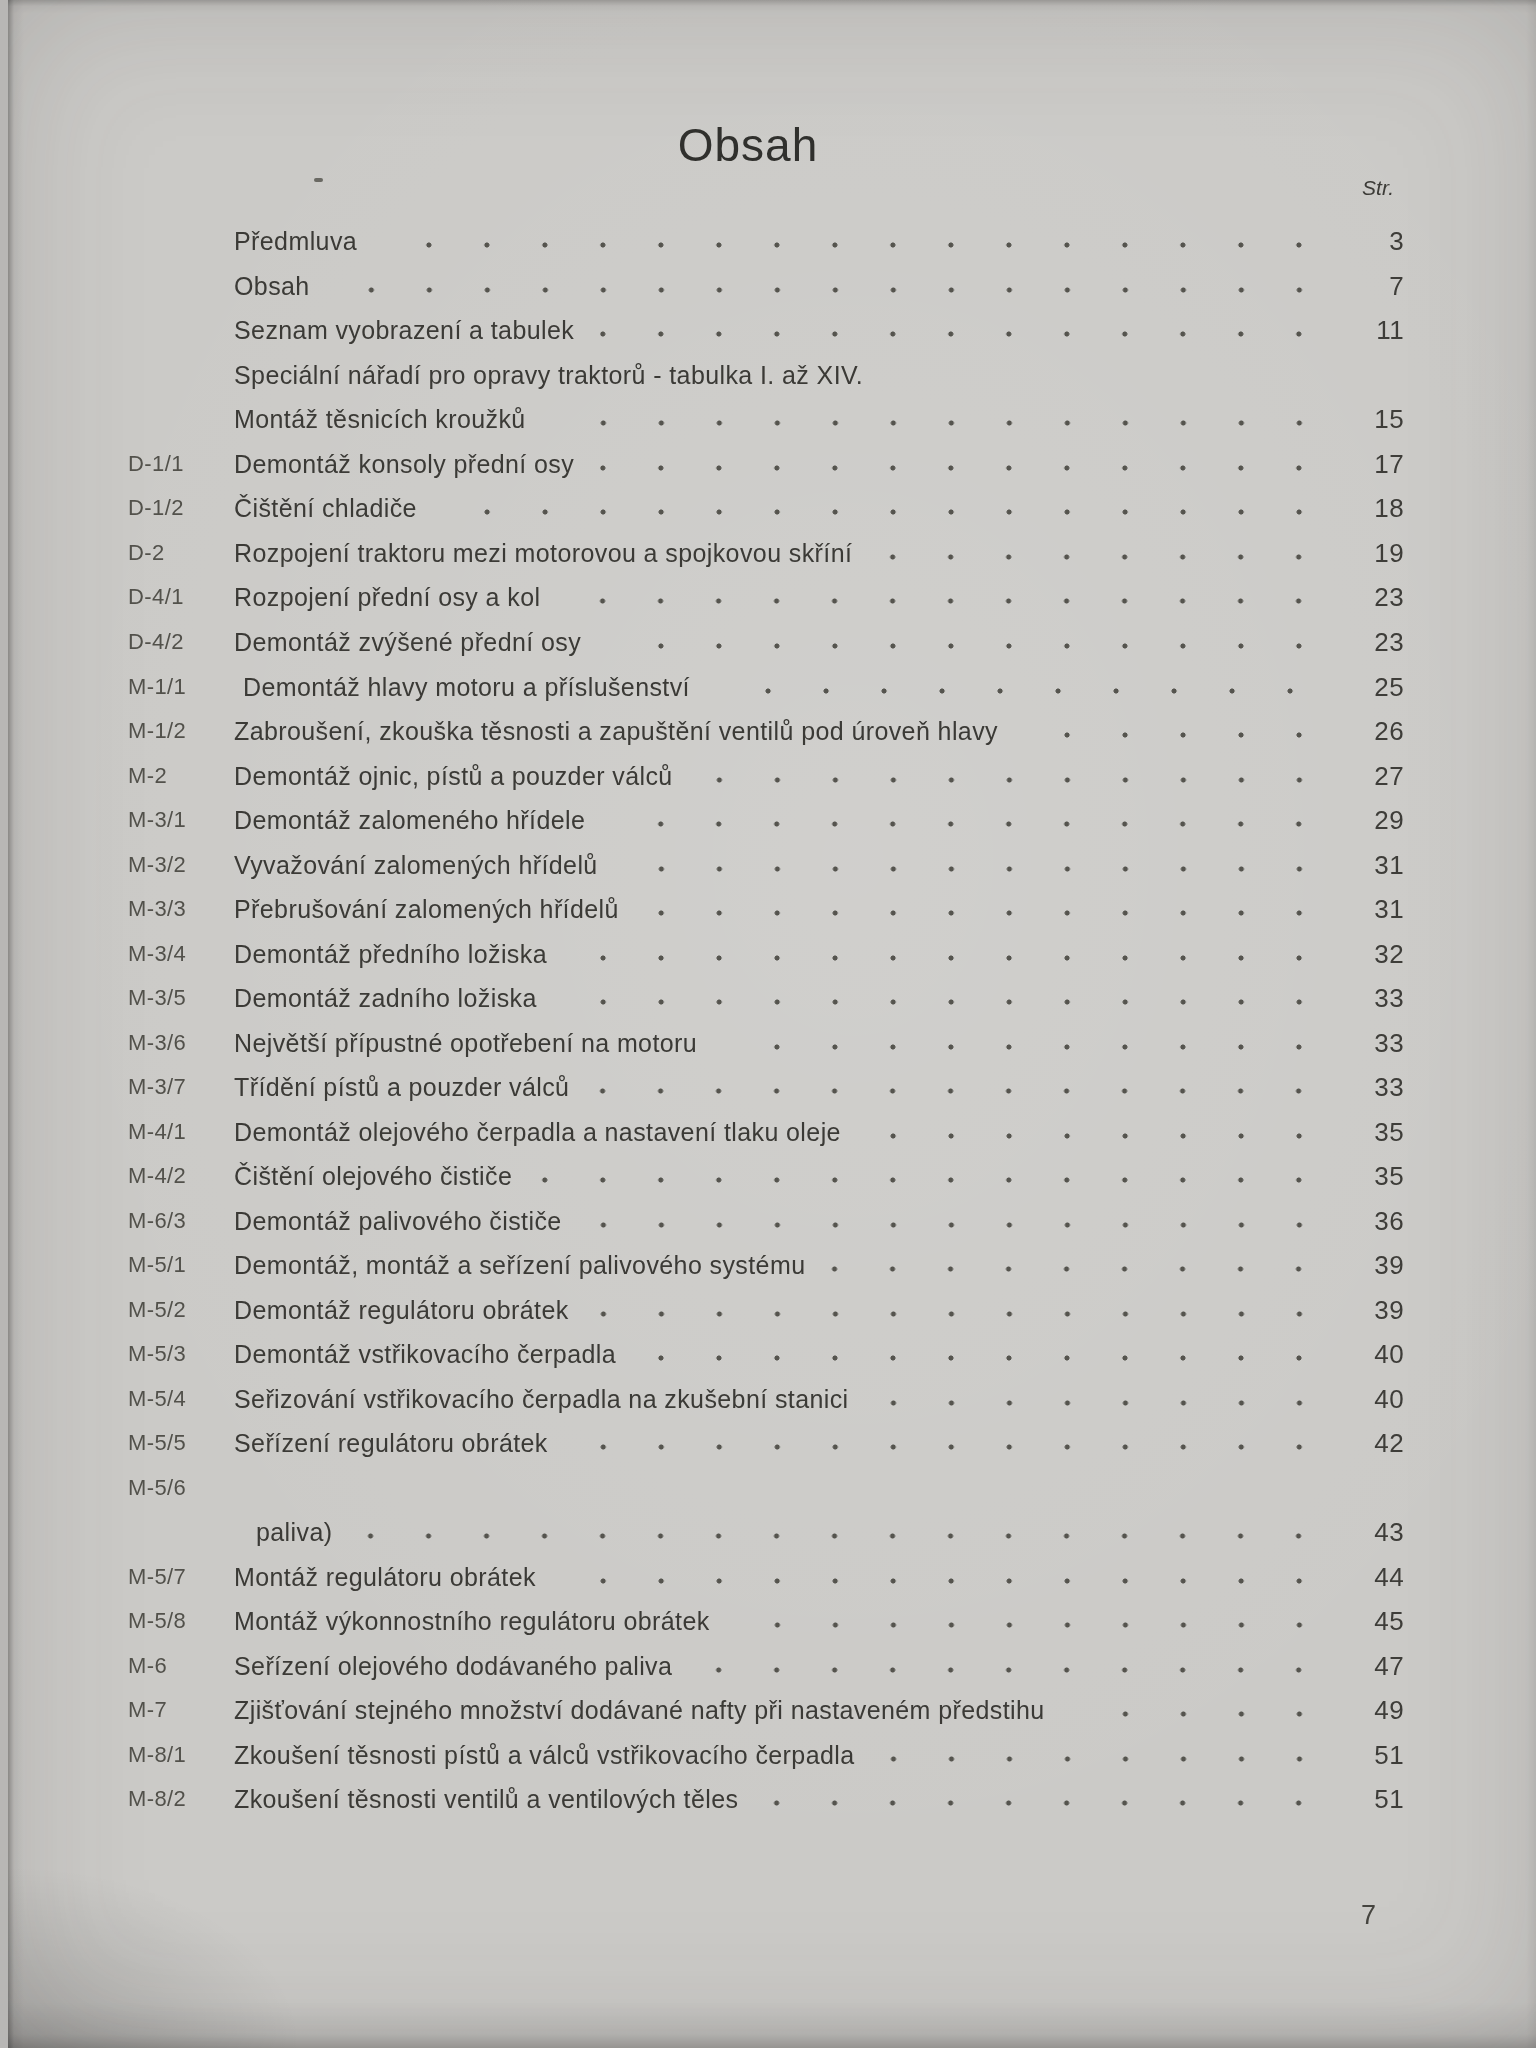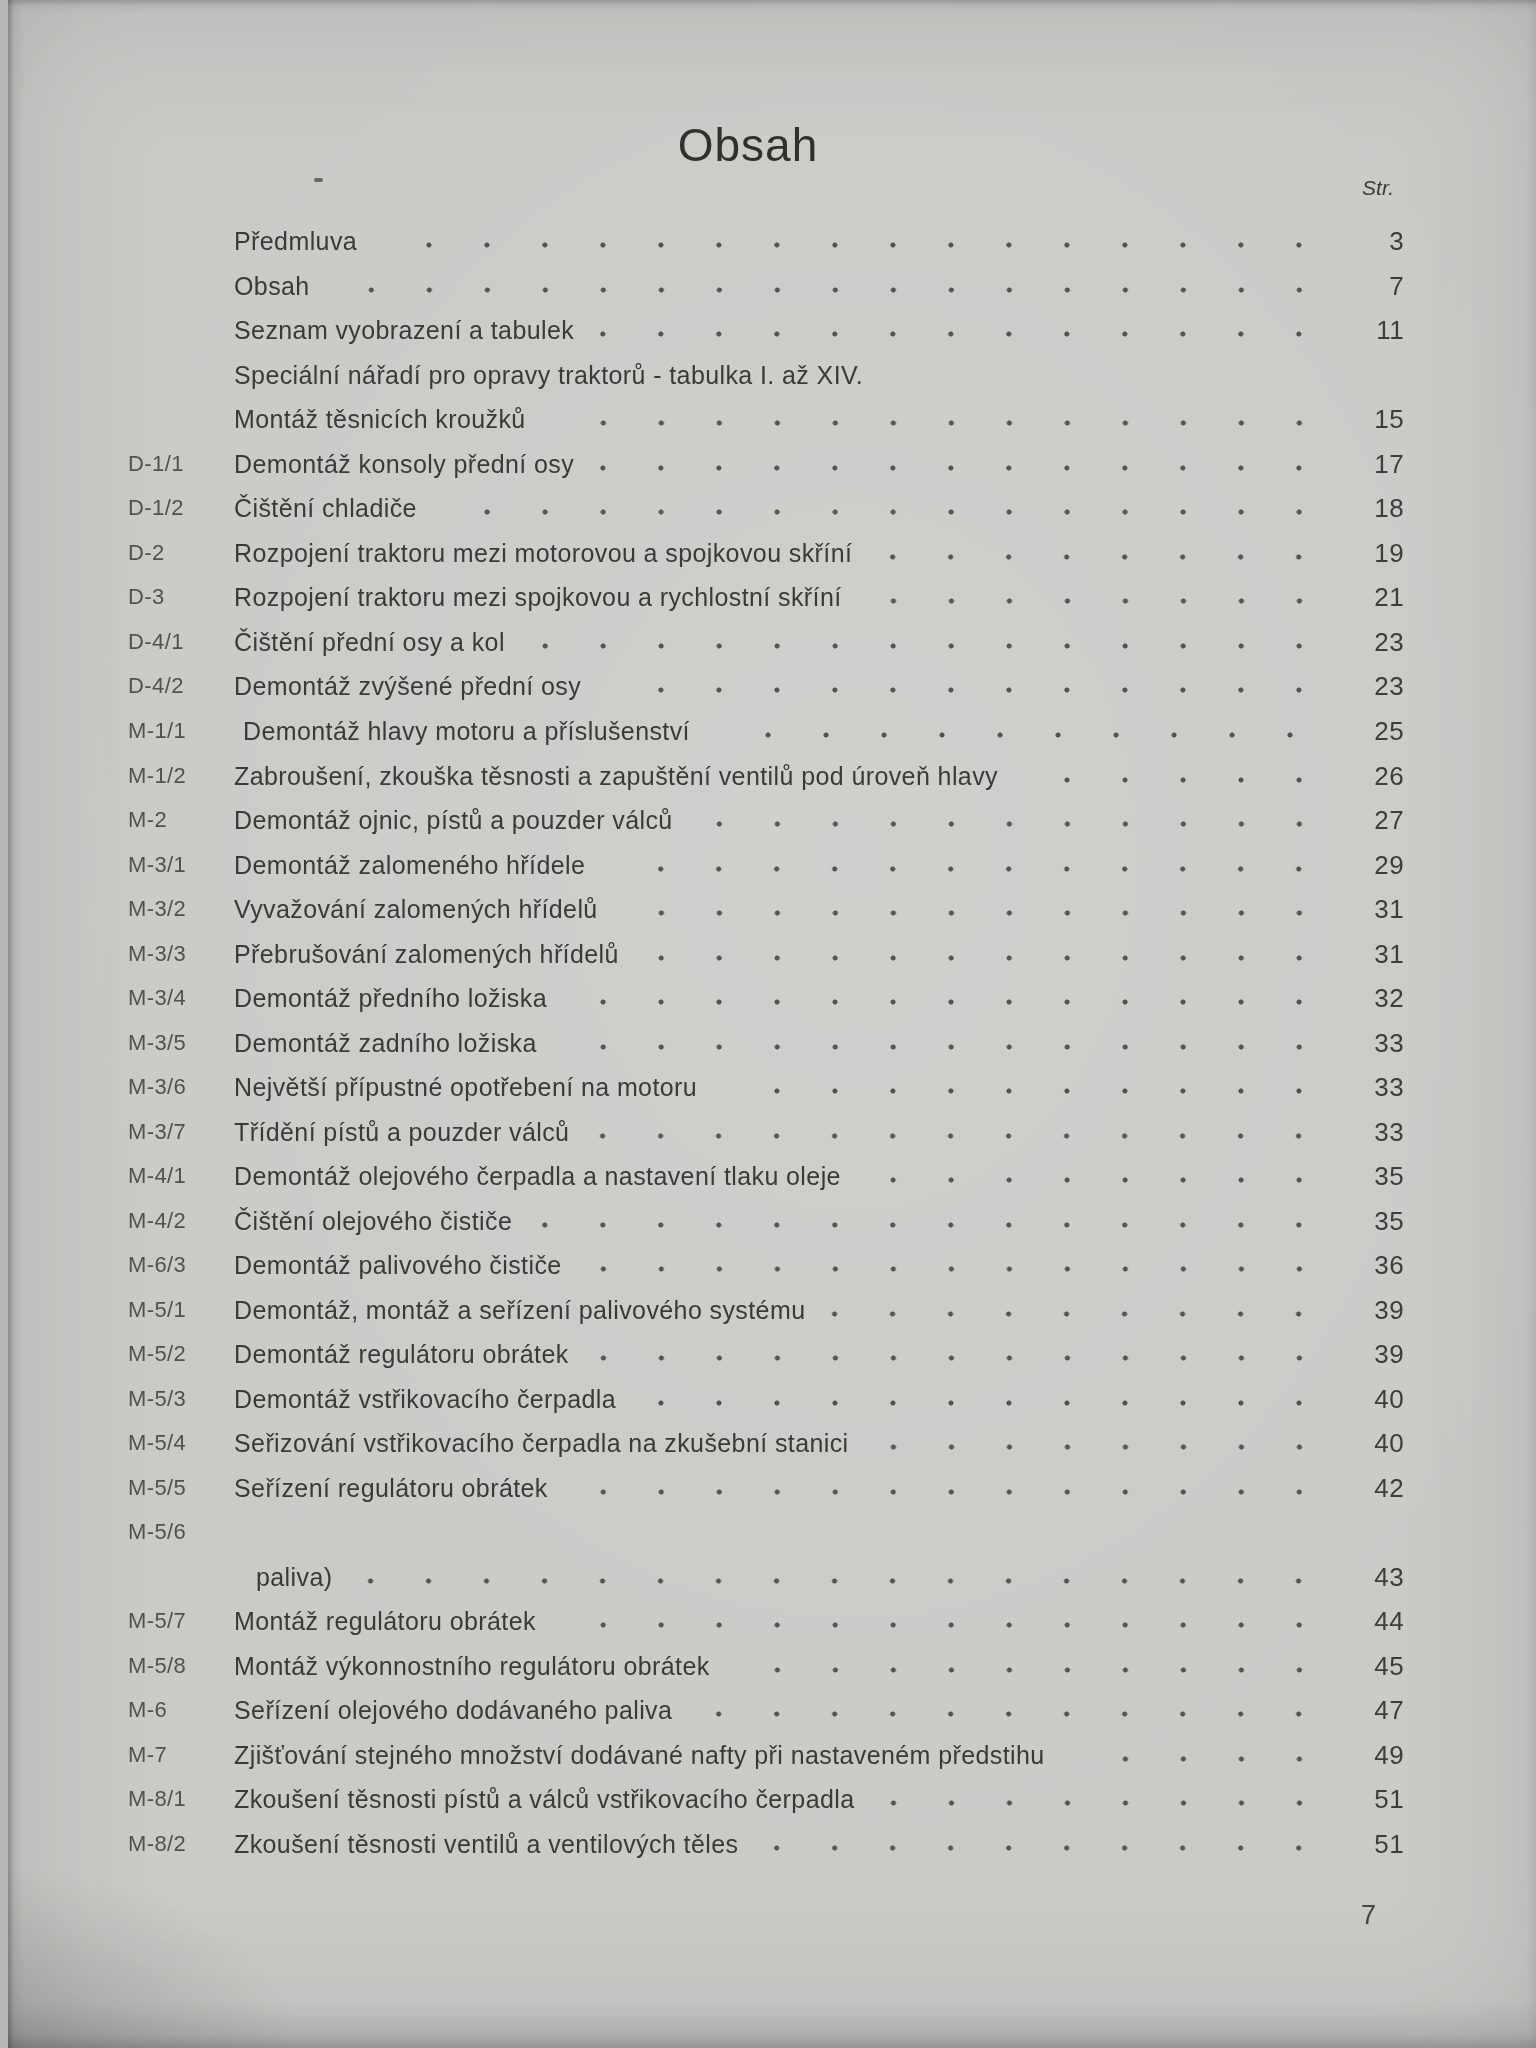--- a/index.html
+++ b/index.html
@@ -166,28 +166,22 @@
     <span class="leader"></span>
     <span class="entry-page">18</span>
   </div>
         <div class="toc-row">
     <span class="entry-code">D-2</span>
     <span class="entry-title">Rozpojení traktoru mezi motorovou a spojkovou skříní</span>
     <span class="leader"></span>
     <span class="entry-page">19</span>
   </div>
         <div class="toc-row">
-    <span class="entry-code">D-3</span>
-    <span class="entry-title">Rozpojení traktoru mezi spojkovou a rychlostní skříní</span>
-    <span class="leader"></span>
-    <span class="entry-page">21</span>
-  </div>
-        <div class="toc-row">
     <span class="entry-code">D-4/1</span>
-    <span class="entry-title">Čištění přední osy a kol</span>
+    <span class="entry-title">Rozpojení přední osy a kol</span>
     <span class="leader"></span>
     <span class="entry-page">23</span>
   </div>
         <div class="toc-row">
     <span class="entry-code">D-4/2</span>
     <span class="entry-title">Demontáž zvýšené přední osy</span>
     <span class="leader"></span>
     <span class="entry-page">23</span>
   </div>
         <div class="toc-row group-gap">

